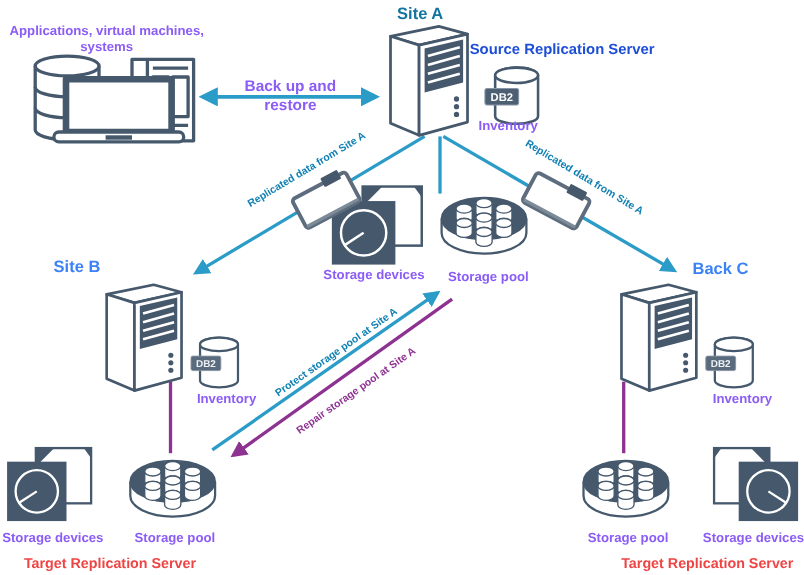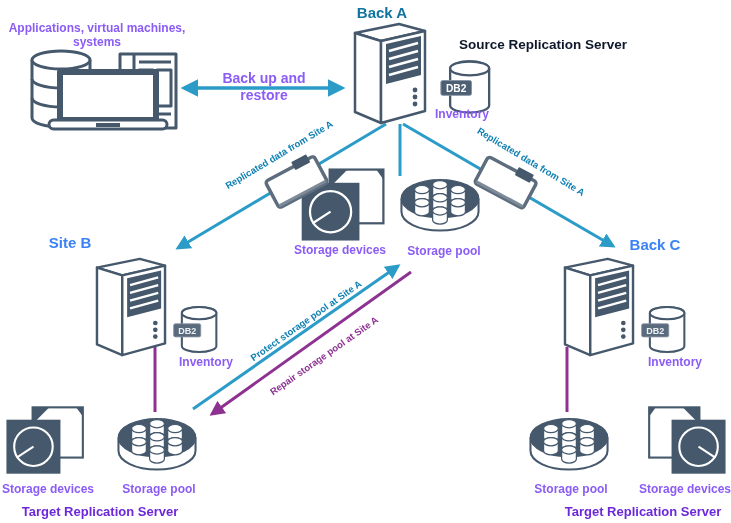--- a/index.html
+++ b/index.html
@@ -2,22 +2,22 @@
 <html><head>
 <meta charset="utf-8">
 <style>
   *{box-sizing:border-box;margin:0;padding:0}
   html,body{background:#fff}
   body{font-family:"Liberation Sans",sans-serif}
   .canvas{position:relative;width:731px;height:523px;background:#fff;overflow:hidden}
   .label{position:absolute;font-weight:bold;color:#8b5cf6;text-align:center;line-height:1.18;font-size:12px}
   .h-site{font-size:15px;color:#11739f}
   .h-site.purple{color:#3b82f6}
-  .h-role{font-size:13.5px;color:#0f172a;text-align:right}
-  .h-role.purple{color:#6d28d9;font-size:13px;text-align:center}
+  .h-role{font-size:13.5px;color:#1d4ed8;text-align:left}
+  .h-role.purple{color:#ef4444;font-size:13px;text-align:center}
   .flow{font-size:9.5px;white-space:nowrap;color:#1080b4}
   .flow.purple{color:#8e3292}
   .rot-n31{transform:rotate(-31deg)}
   .rot-p31{transform:rotate(31deg)}
   .rot-n35{transform:rotate(-35deg)}
   .backup-lbl{font-size:14px}
   .icon{position:absolute}
   svg text{font-family:"Liberation Sans",sans-serif}
 </style>
 </head>
@@ -254,21 +254,21 @@
 
   <svg class="icon" style="left:475px;top:159px;transform:rotate(28deg)" width="64" height="44" viewBox="0 0 64 44">
     <rect x="4" y="9" width="55" height="30" rx="3" fill="#fff" stroke="#5d6d7e" stroke-width="3.5"></rect>
     <rect x="36" y="4" width="17" height="9" rx="1" fill="#45586c" stroke="none"></rect>
     <line x1="5" y1="37" x2="58" y2="37" stroke="#7d8b99" stroke-width="3"></line>
   </svg>
 
   
   <div class="label" style="left:8px;top:21px;width:178px">Applications, virtual machines, systems</div>
 
-  <div class="label h-site" style="left:332px;top:4px;width:100px">Back A</div>
+  <div class="label h-site" style="left:332px;top:4px;width:100px">Site A</div>
   <div class="label h-role" style="left:427px;top:37px;width:200px">Source Replication Server</div>
   <div class="label backup-lbl" style="left:204px;top:70px;width:120px">Back up and restore</div>
   <div class="label" style="left:427px;top:107px;width:70px">Inventory</div>
 
   <div class="label flow rot-n31" style="left:204px;top:149px;width:150px">Replicated data from Site A</div>
   <div class="label flow rot-p31" style="left:456px;top:156px;width:150px">Replicated data from Site A</div>
 
   <div class="label h-site purple" style="left:20px;top:234px;width:100px">Site B</div>
   <div class="label h-site purple" style="left:605px;top:236px;width:100px">Back C</div>
 

